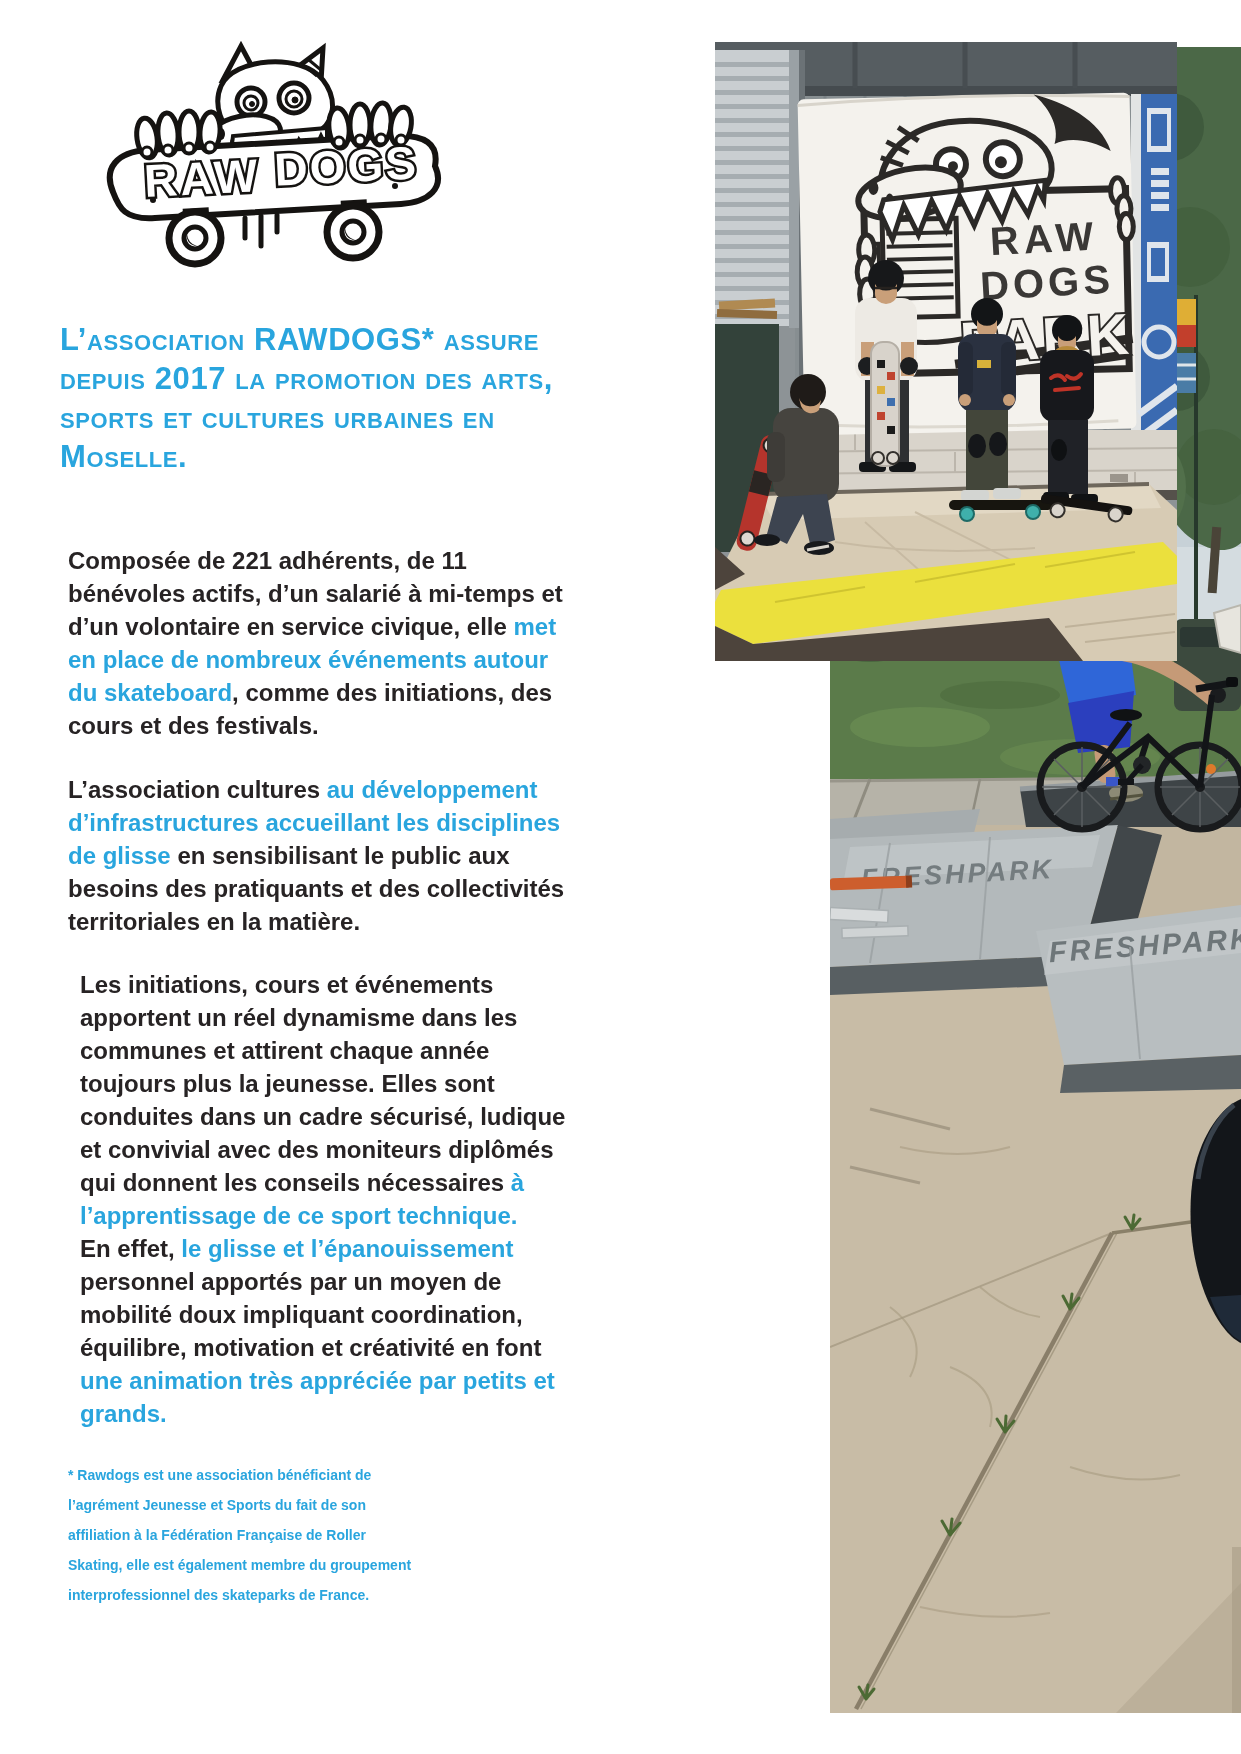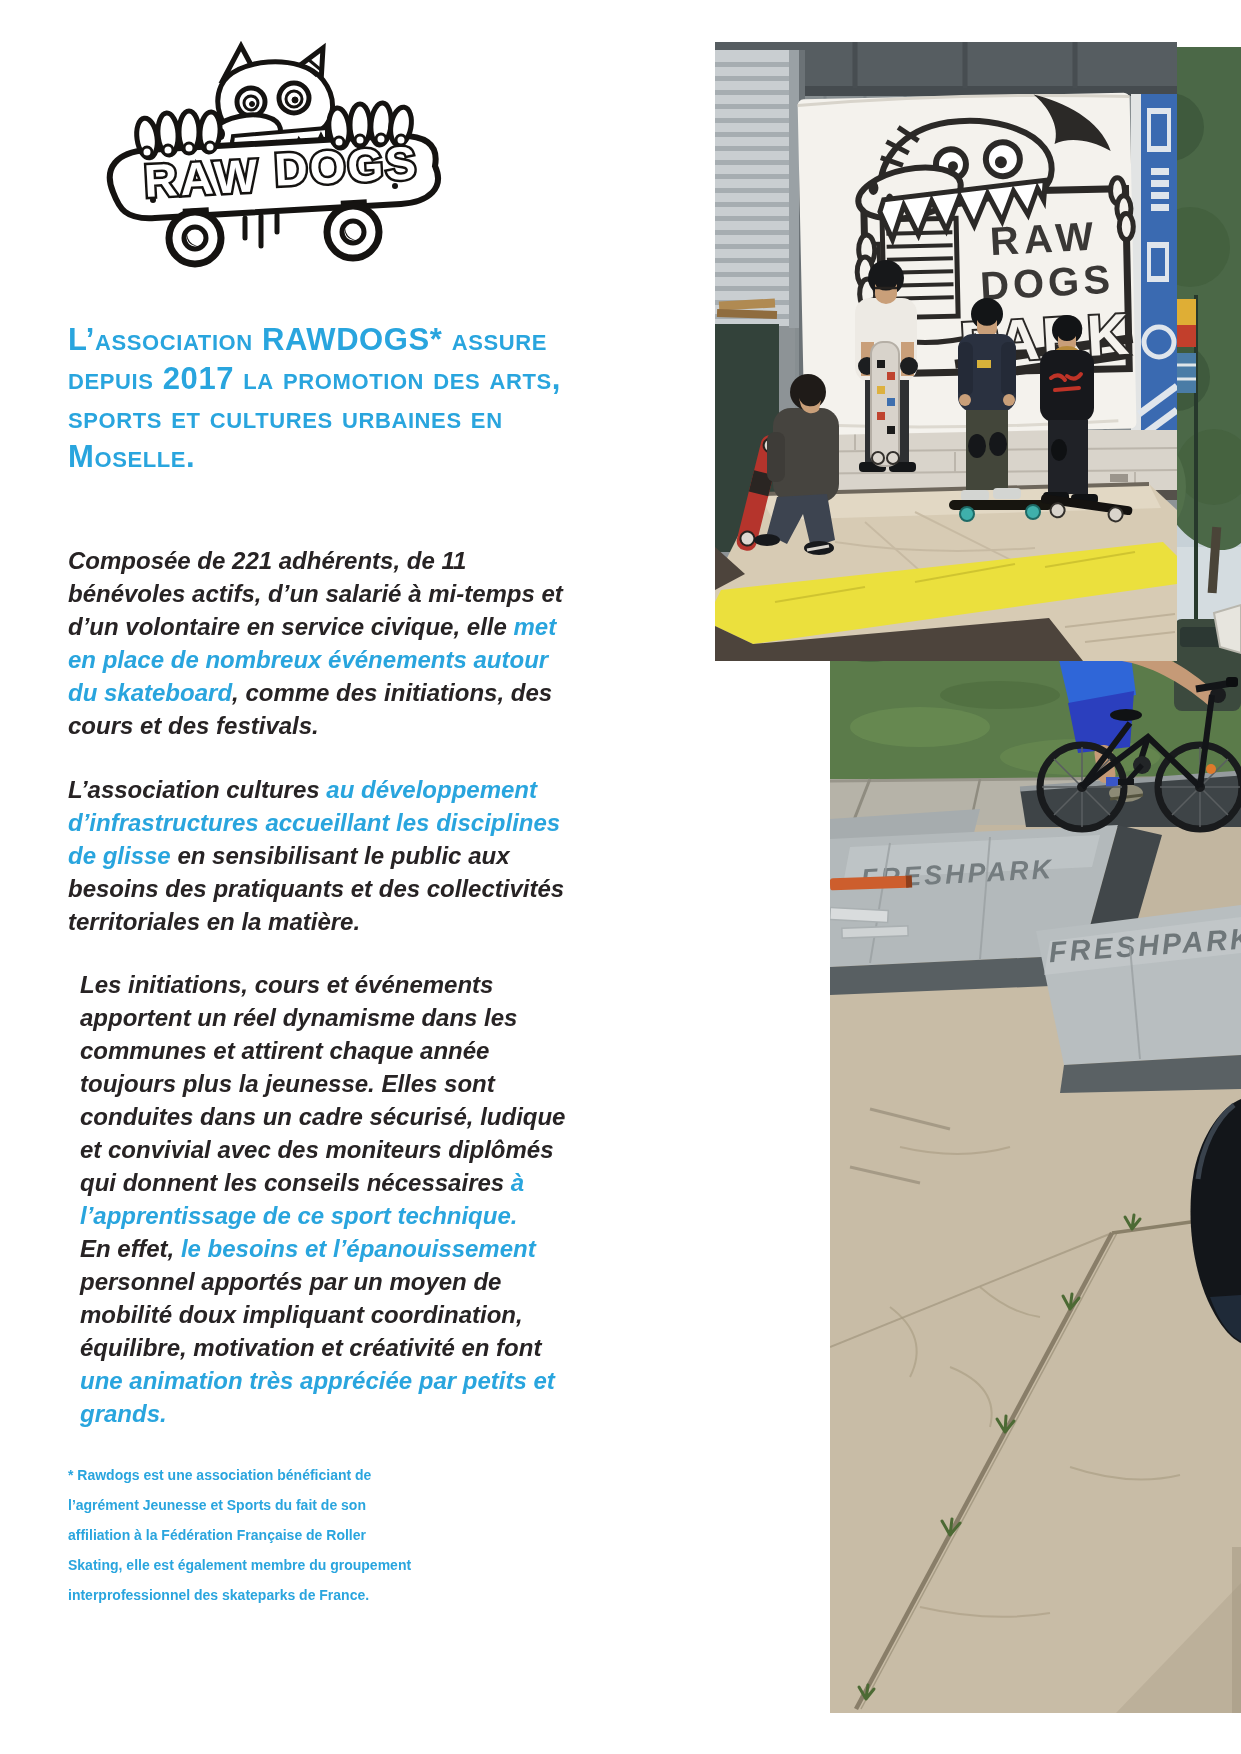--- a/index.html
+++ b/index.html
@@ -1,27 +1,27 @@
 <!DOCTYPE html>
 <html><head>
 <meta charset="utf-8">
 <style>
   html,body{margin:0;padding:0;background:#ffffff;}
   body{width:1241px;height:1754px;position:relative;font-family:"Liberation Sans",sans-serif;overflow:hidden;}
   .abs{position:absolute;}
   .heading{
-    left:68px;top:320px;width:620px;
+    left:60px;top:320px;width:620px;
     font-size:31px;line-height:39px;font-weight:bold;
     font-variant:small-caps;letter-spacing:0.6px;
     color:#29a5de;white-space:pre-line;
   }
   .para{
     left:68px;width:630px;
     font-size:24px;line-height:33px;font-weight:bold;
-    color:#272324;white-space:pre-line;font-style:italic;
+    color:#272324;white-space:pre-line;
   }
   .para .blue{color:#29a5de;}
   #p1{top:520px;}
   #p2{top:749px;}
   #p3{top:944px;margin-left:12px;}
   .footnote{
     left:68px;top:1460px;width:640px;
     font-size:14px;line-height:30px;font-weight:bold;
     color:#29a5de;white-space:pre-line;
   }
@@ -140,21 +140,21 @@
 territoriales en la matière.</span></p>
 
 <p class="abs para" id="p3"><span>Les initiations, cours et événements
 apportent un réel dynamisme dans les
 communes et attirent chaque année
 toujours plus la jeunesse. Elles sont
 conduites dans un cadre sécurisé, ludique
 et convivial avec des moniteurs diplômés
 qui donnent les conseils nécessaires </span><span class="blue">à
 l’apprentissage de ce sport technique.</span><span>
-En effet, </span><span class="blue">le besoins et l’épanouissement</span><span>
+En effet, </span><span class="blue">le glisse et l’épanouissement</span><span>
 personnel apportés par un moyen de
 mobilité doux impliquant coordination,
 équilibre, motivation et créativité en font
 </span><span class="blue">une animation très appréciée par petits et
 grands.</span></p>
 
 <div class="abs footnote">* Rawdogs est une association bénéficiant de
 l’agrément Jeunesse et Sports du fait de son
 affiliation à la Fédération Française de Roller
 Skating, elle est également membre du groupement

